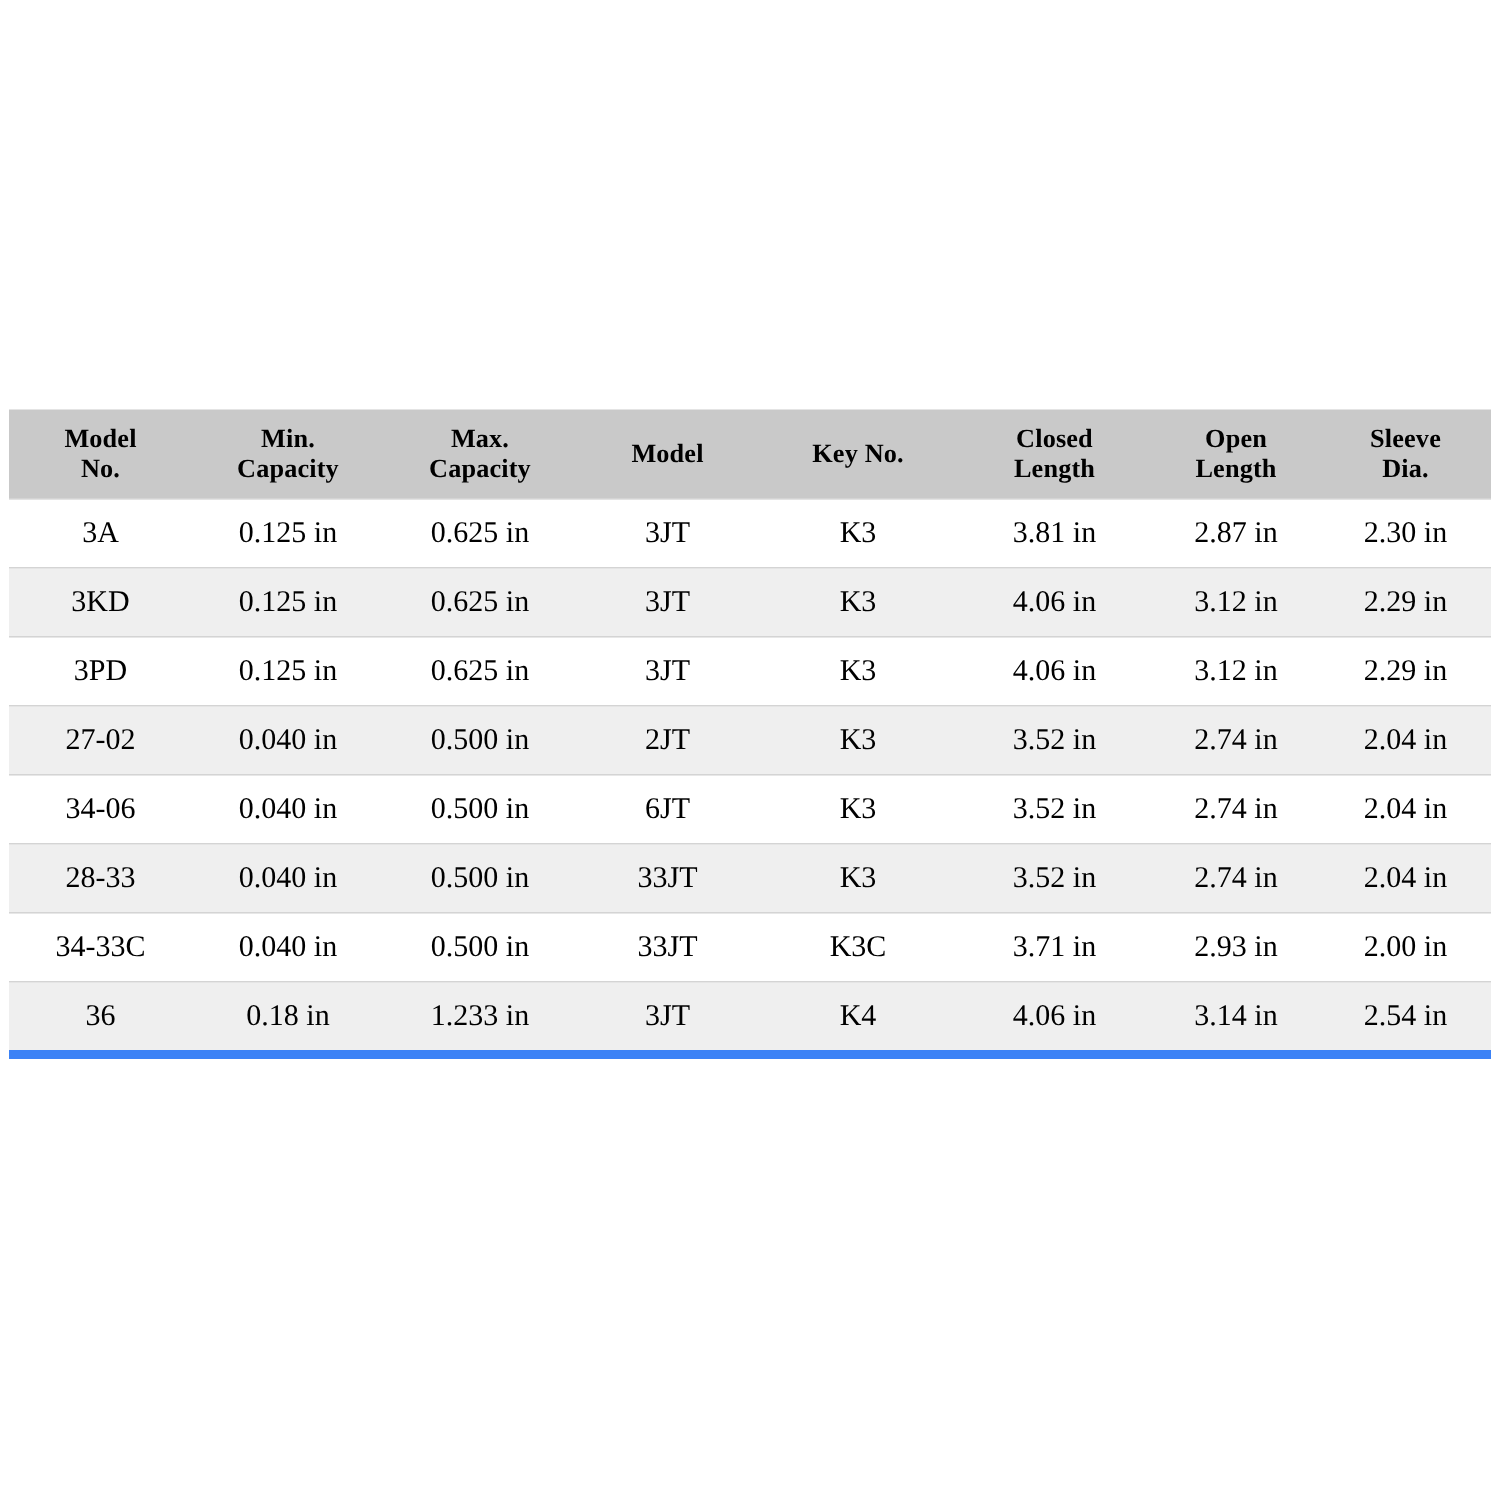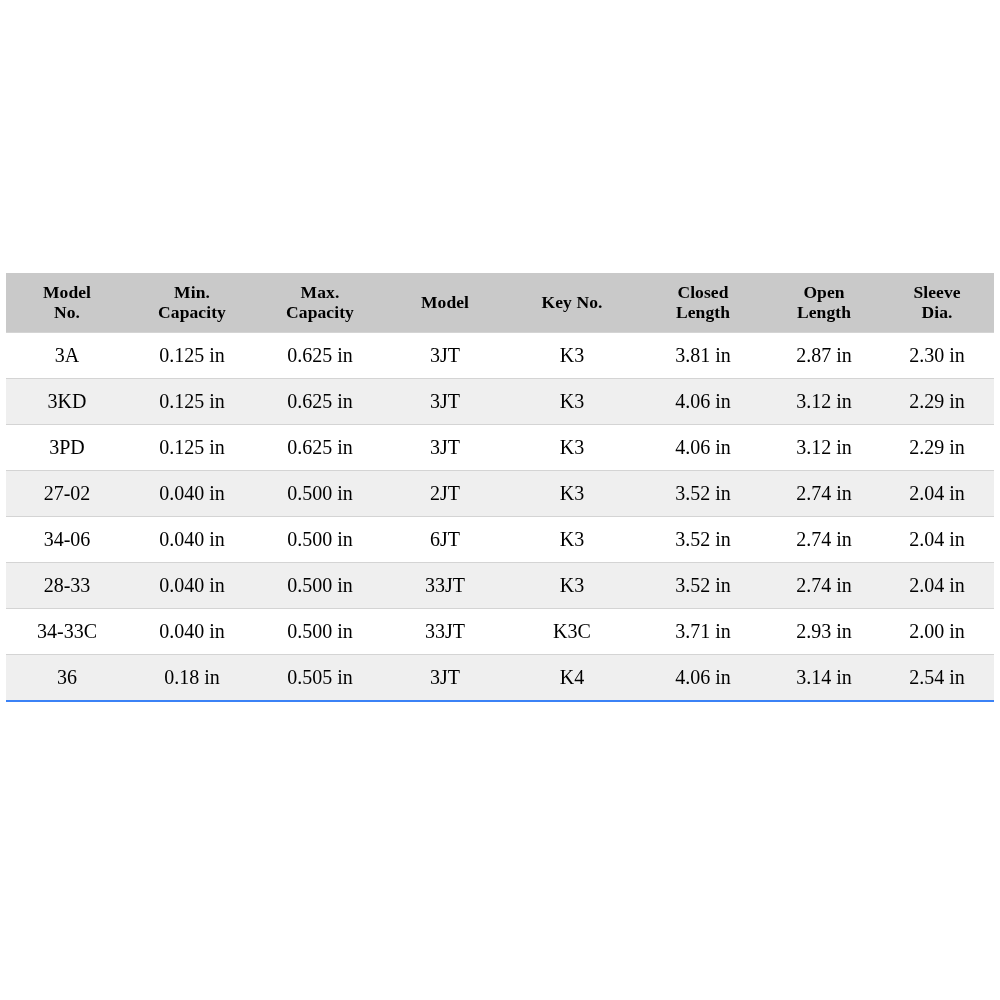--- a/index.html
+++ b/index.html
@@ -55,21 +55,21 @@
   }
   table.spec tbody tr.odd td {
     background: #ffffff;
     text-align: center;
   }
   table.spec tbody tr.even td {
     background: #efefef;
     margin-top: 12px;
   }
   table.spec tbody tr.last td {
-    border-bottom: 2px solid #3b82f6;
+    border-bottom: 6px solid #3b82f6;
   }
   
   col.c0 { width: 122px; }
   col.c1 { width: 128px; }
   col.c2 { width: 128px; }
   col.c3 { width: 122px; }
   col.c4 { width: 132px; }
   col.c5 { width: 130px; }
   col.c6 { width: 112px; }
   col.c7 { width: 114px; }
@@ -175,21 +175,21 @@
           <td>0.500 in</td>
           <td>33JT</td>
           <td>K3C</td>
           <td>3.71 in</td>
           <td>2.93 in</td>
           <td>2.00 in</td>
         </tr>
         <tr class="even last">
           <td>36</td>
           <td>0.18 in</td>
-          <td>0.505 in</td>
+          <td>1.233 in</td>
           <td>3JT</td>
           <td>K4</td>
           <td>4.06 in</td>
           <td>3.14 in</td>
           <td>2.54 in</td>
         </tr>
       </tbody>
     </table>
   </div>
 </div>

